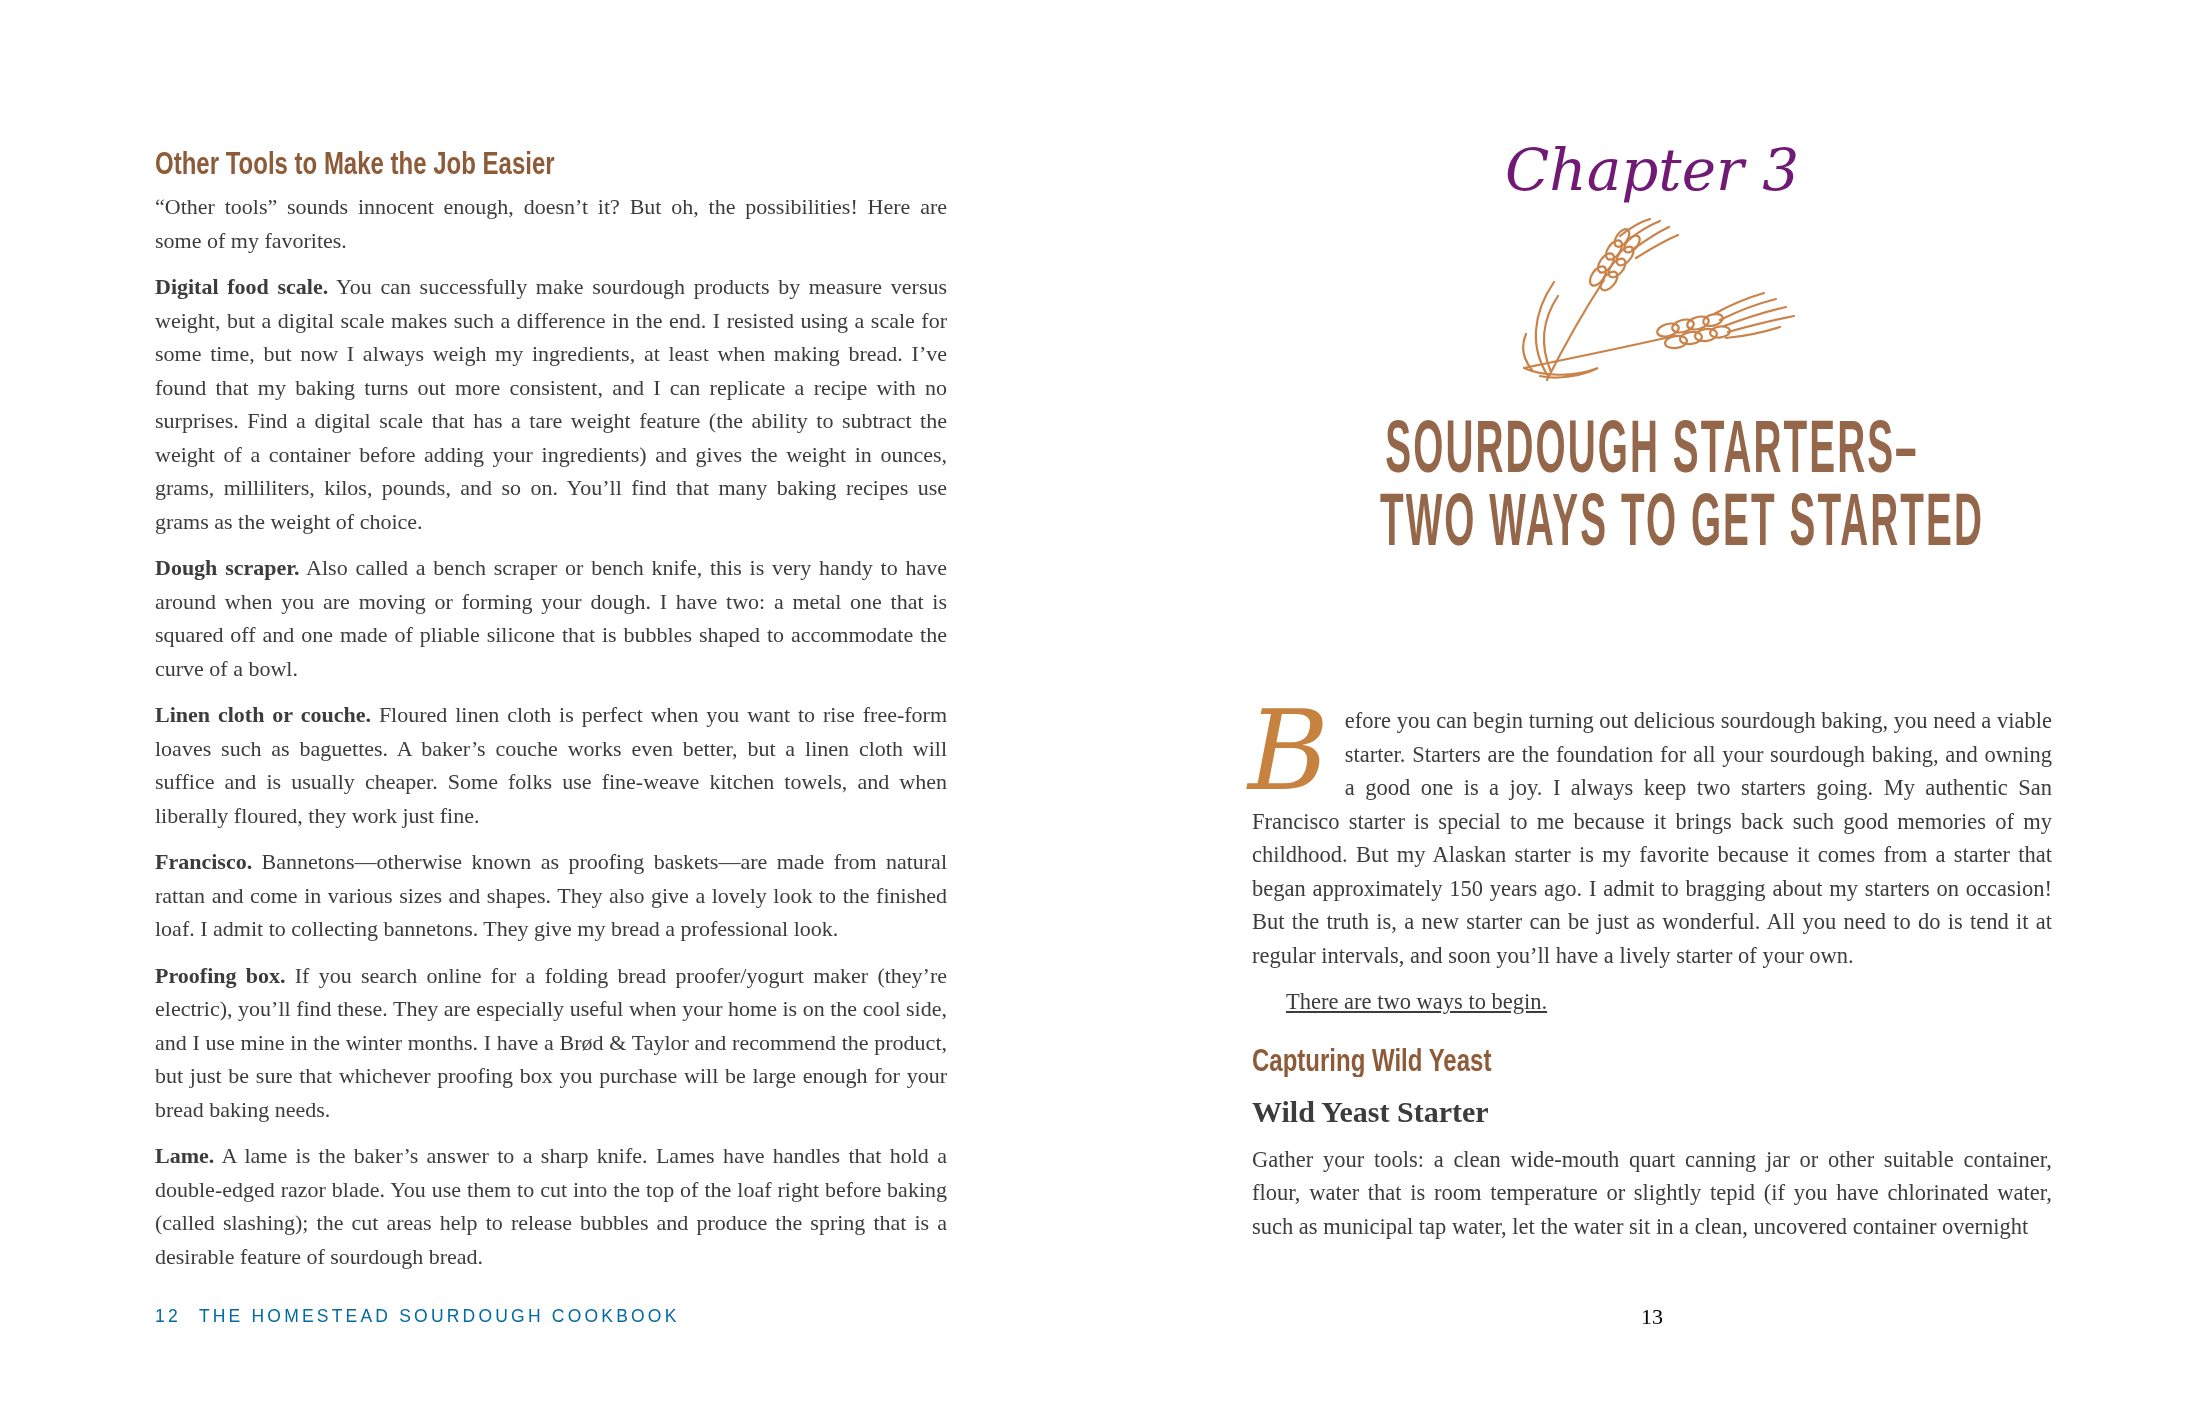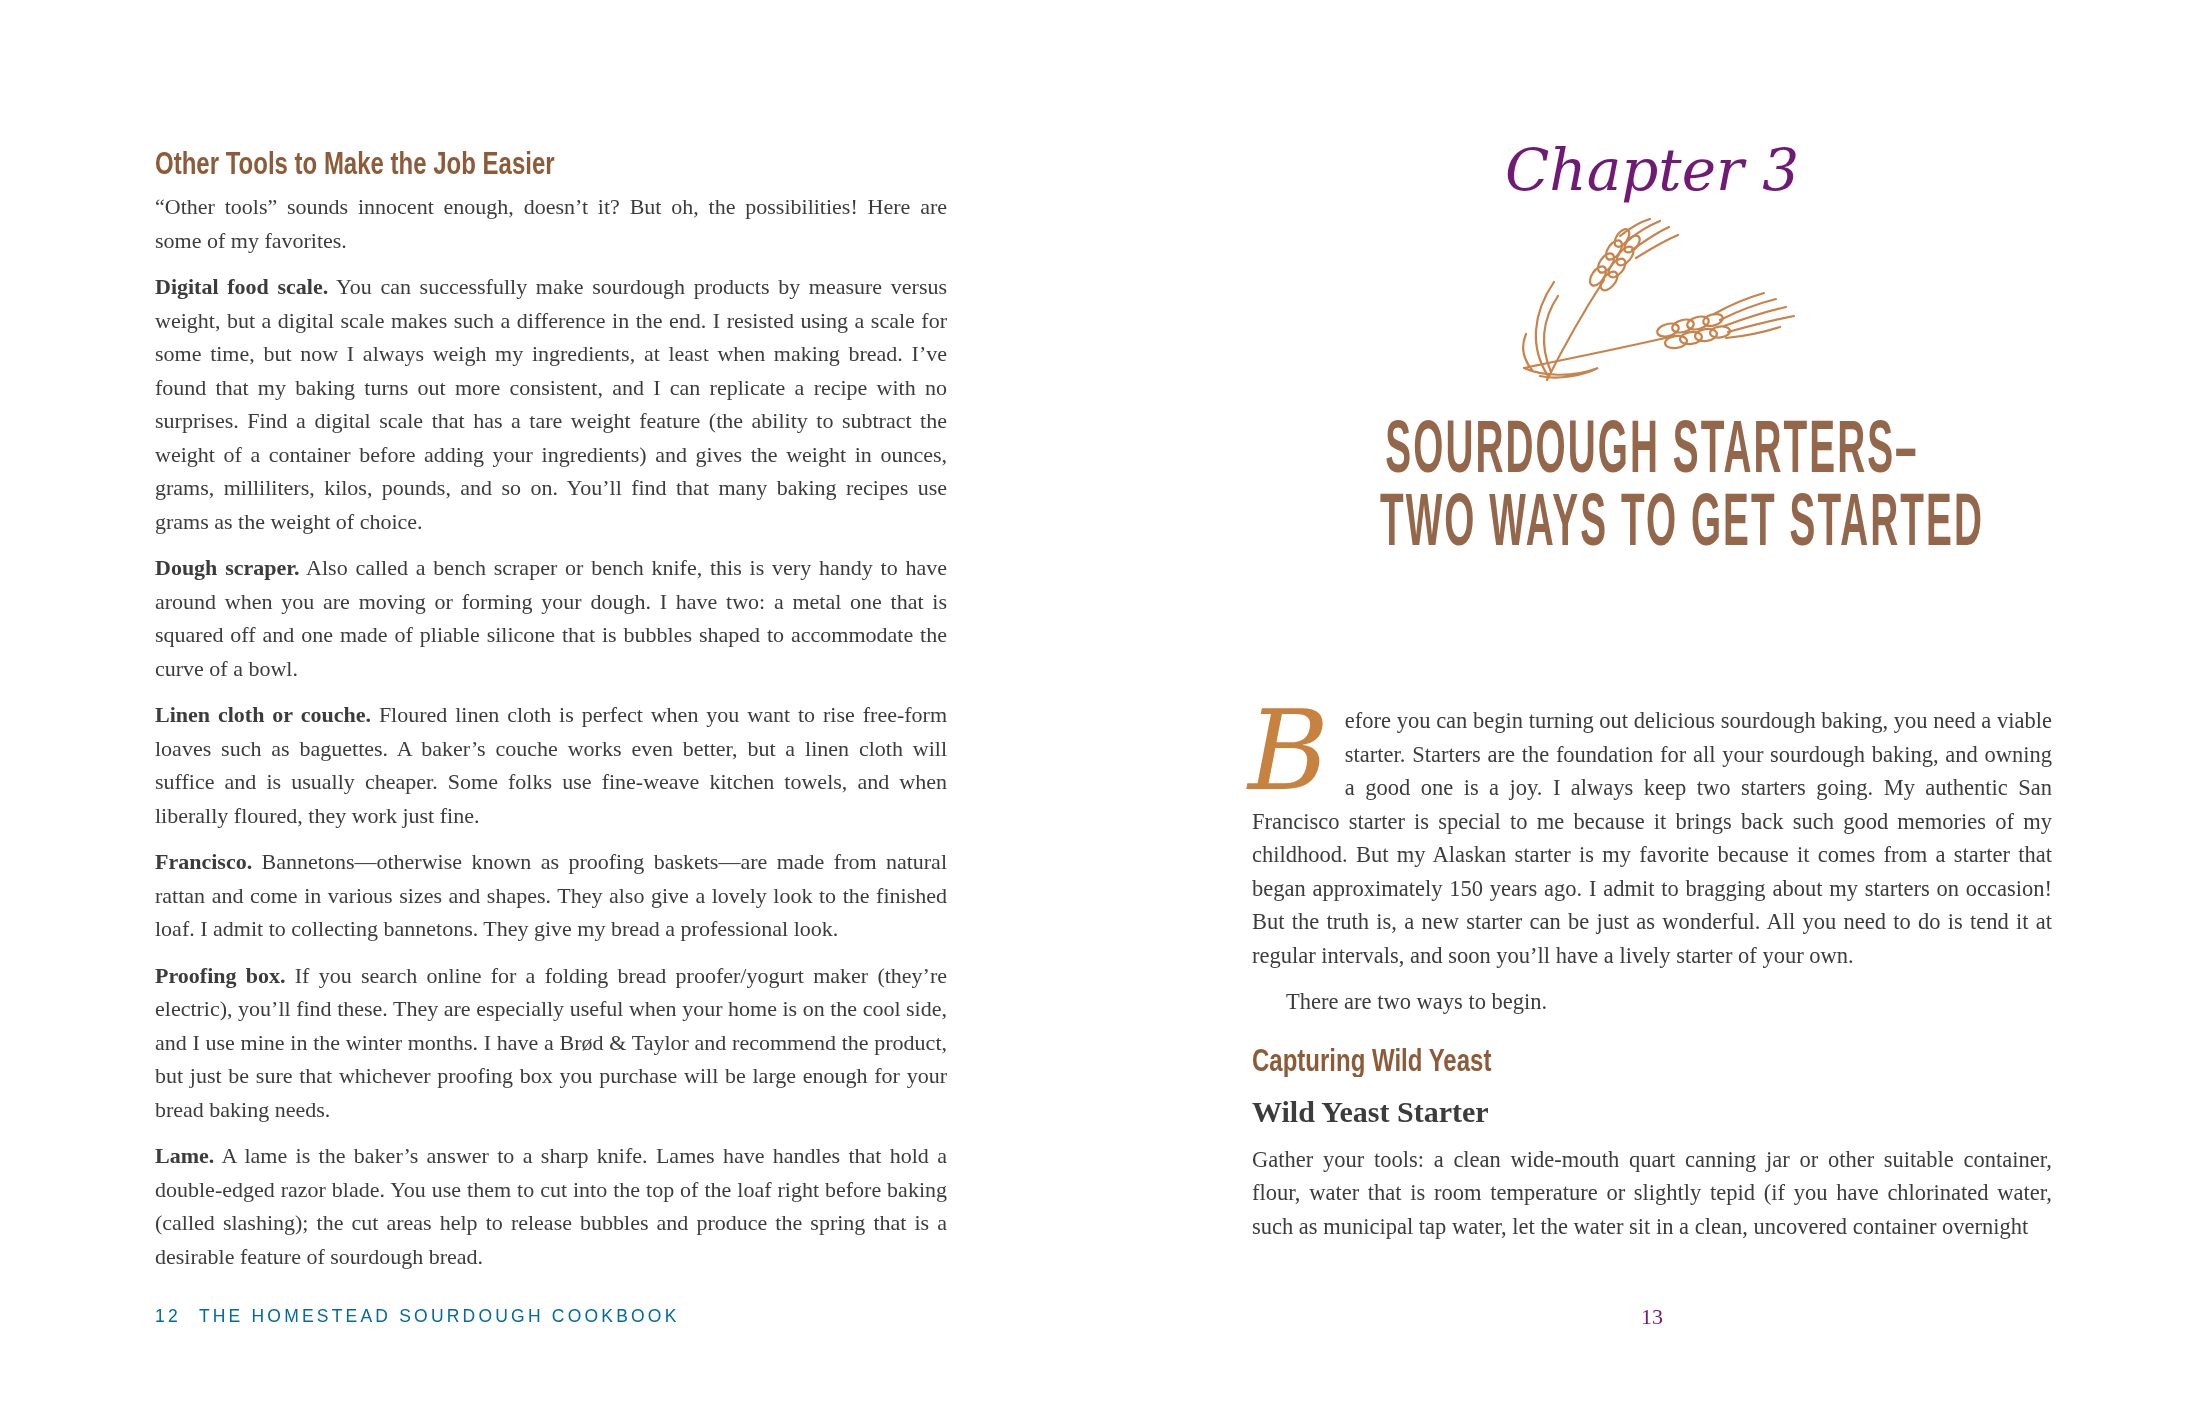--- a/index.html
+++ b/index.html
@@ -85,20 +85,21 @@
     font-style: italic;
     font-size: 110px;
     line-height: 82px;
     color: #c8823f;
     margin: 6px 16px 0 -4px;
   }
   .p-indent {
     text-indent: 34px;
     margin-top: 13px !important;
     text-align: right;
+    text-decoration: underline;
   }
   .right-sec-heading {
     font-family: "Liberation Sans", sans-serif;
     font-weight: 700;
     font-size: 30px;
     color: #8e5b38;
     white-space: nowrap;
     transform: scale(0.80, 1.06);
     transform-origin: left center;
     margin: 24px 0 0 0;
@@ -107,21 +108,21 @@
     font-weight: 700;
     font-size: 30px;
     margin: 18px 0 0 0;
   }
   .right-last { margin-top: 14px !important; }
 
   .right-footer {
     position: absolute; left: 1252px; top: 1304px; width: 800px;
     text-align: center;
     font-size: 22px;
-    color: #701a75;
+    color: #000000;
   }
 </style>
 </head>
 <body>
 
 <div class="page-spread">
 
   <div class="left-col">
     <div class="sec-heading">Other Tools to Make the Job Easier</div>
 

